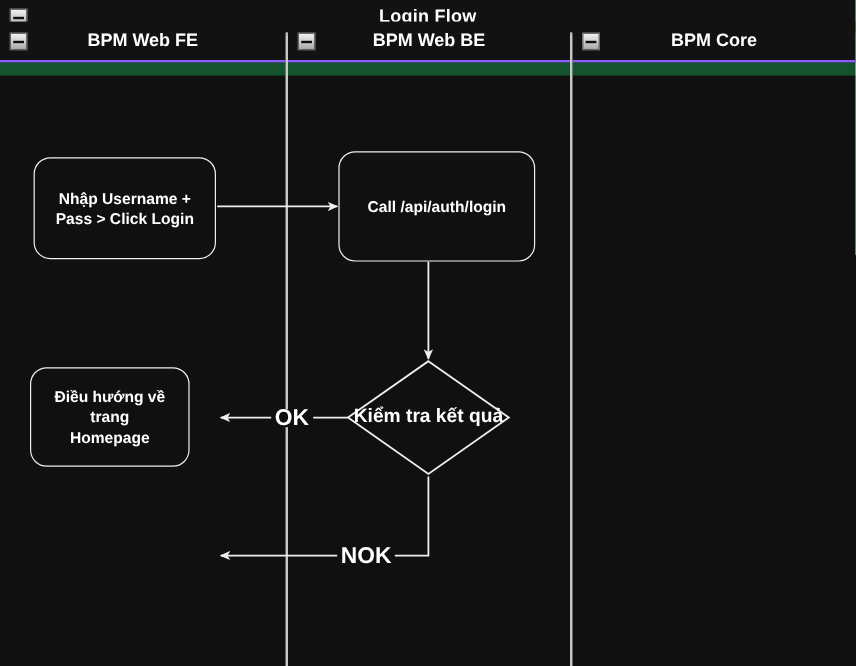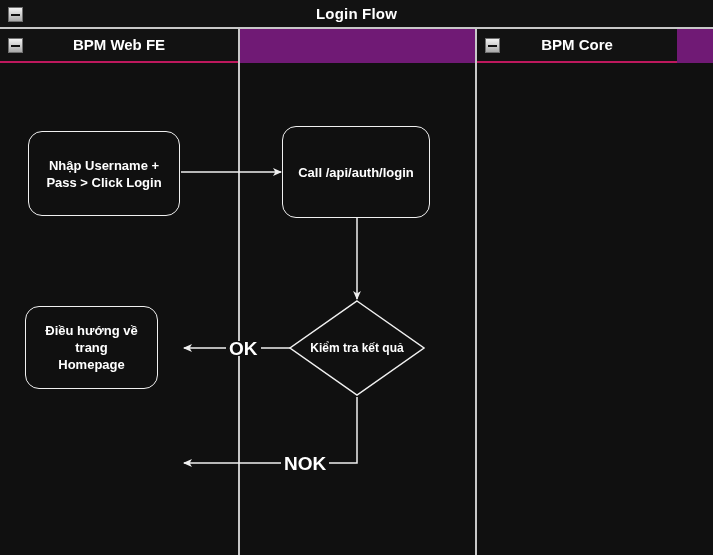--- a/index.html
+++ b/index.html
@@ -7,21 +7,21 @@
     padding: 0;
     background: #d8d8d8;
   }
   body {
     font-family: "Liberation Sans", sans-serif;
   }
   #canvas {
     position: relative;
     width: 713px;
     height: 555px;
-    background: #701a75;
+    background: #14532d;
     overflow: hidden;
     box-sizing: border-box;
   }
 
   
   #title-bar {
     position: absolute;
     left: 0; top: 0;
     width: 713px;
     height: 29px;
@@ -56,24 +56,24 @@
     left: 2px;
     top: 6px;
     width: 9px;
     height: 2px;
     background: #101010;
   }
 
   
   .lane-header {
     position: absolute;
-    top: 29px;
+    top: 18px;
     height: 34px;
     background: #121212;
-    border-bottom: 2px solid #be185d;
+    border-bottom: 2px solid #8b5cf6;
     box-sizing: border-box;
   }
   .lane-header-label {
     position: absolute;
     left: 0; top: 0;
     width: 100%;
     line-height: 32px;
     text-align: center;
     color: #ffffff;
     font-size: 15px;
@@ -120,21 +120,21 @@
   }
   .decision-label {
     position: absolute;
     left: 0; top: 0;
     width: 100%;
     height: 100%;
     display: flex;
     align-items: center;
     justify-content: center;
     color: #ffffff;
-    font-size: 12px;
+    font-size: 16px;
     font-weight: bold;
     text-align: center;
     pointer-events: none;
   }
 
   
   #edges {
     position: absolute;
     left: 0; top: 0;
     width: 713px;
@@ -159,22 +159,26 @@
   <div id="title-bar">
     <div class="collapse-icon" style="left:8px; top:7px;"></div>
     <div id="title-text">Login Flow</div>
   </div>
 
   <div class="lane-header" style="left:0px; width:238px;">
     <div class="collapse-icon" style="left:8px; top:9px;"></div>
     <div class="lane-header-label">BPM Web FE</div>
   </div>
 
-
-  <div class="lane-header" style="left:477px; width:200px;">
+  <div class="lane-header" style="left:240px; width:235px;">
+    <div class="collapse-icon" style="left:8px; top:9px;"></div>
+    <div class="lane-header-label">BPM Web BE</div>
+  </div>
+
+  <div class="lane-header" style="left:477px; width:236px;">
     <div class="collapse-icon" style="left:8px; top:9px;"></div>
     <div class="lane-header-label">BPM Core</div>
   </div>
 
   <div class="lane-body" style="left:0px;   width:238px;"></div>
   <div class="lane-body" style="left:240px; width:235px;"></div>
   <div class="lane-body" style="left:477px; width:236px;"></div>
 
   <div class="lane-divider" style="left:238px;"></div>
   <div class="lane-divider" style="left:475px;"></div>
@@ -194,21 +198,21 @@
 
     <path d="M357,397 L357,463 L184,463" stroke="#f0f0f0" stroke-width="1.5" fill="none" marker-end="url(#arrowhead)"></path>
   </svg>
 
   <div class="edge-label" style="left:226px; top:341px;">OK</div>
   <div class="edge-label" style="left:281px; top:456px;">NOK</div>
 
   <div class="node" style="left:28px; top:131px; width:152px; height:85px;">Nhập Username +
 Pass &gt; Click Login</div>
 
-  <div class="node" style="left:282px; top:126px; width:148px; height:92px;text-align:right;">Call /api/auth/login</div>
+  <div class="node" style="left:282px; top:126px; width:164px; height:92px;text-align:right;">Call /api/auth/login</div>
 
   <div class="decision" style="left:288px; top:299px; width:138px; height:98px;">
     <svg width="138" height="98" viewBox="0 0 138 98">
       <polygon points="69,2 136,49 69,96 2,49" fill="#101010" stroke="#f0f0f0" stroke-width="1.5"></polygon>
     </svg>
     <div class="decision-label">Kiểm tra kết quả</div>
   </div>
 
   <div class="node" style="left:25px; top:306px; width:133px; height:83px;">Điều hướng về trang
 Homepage</div>

